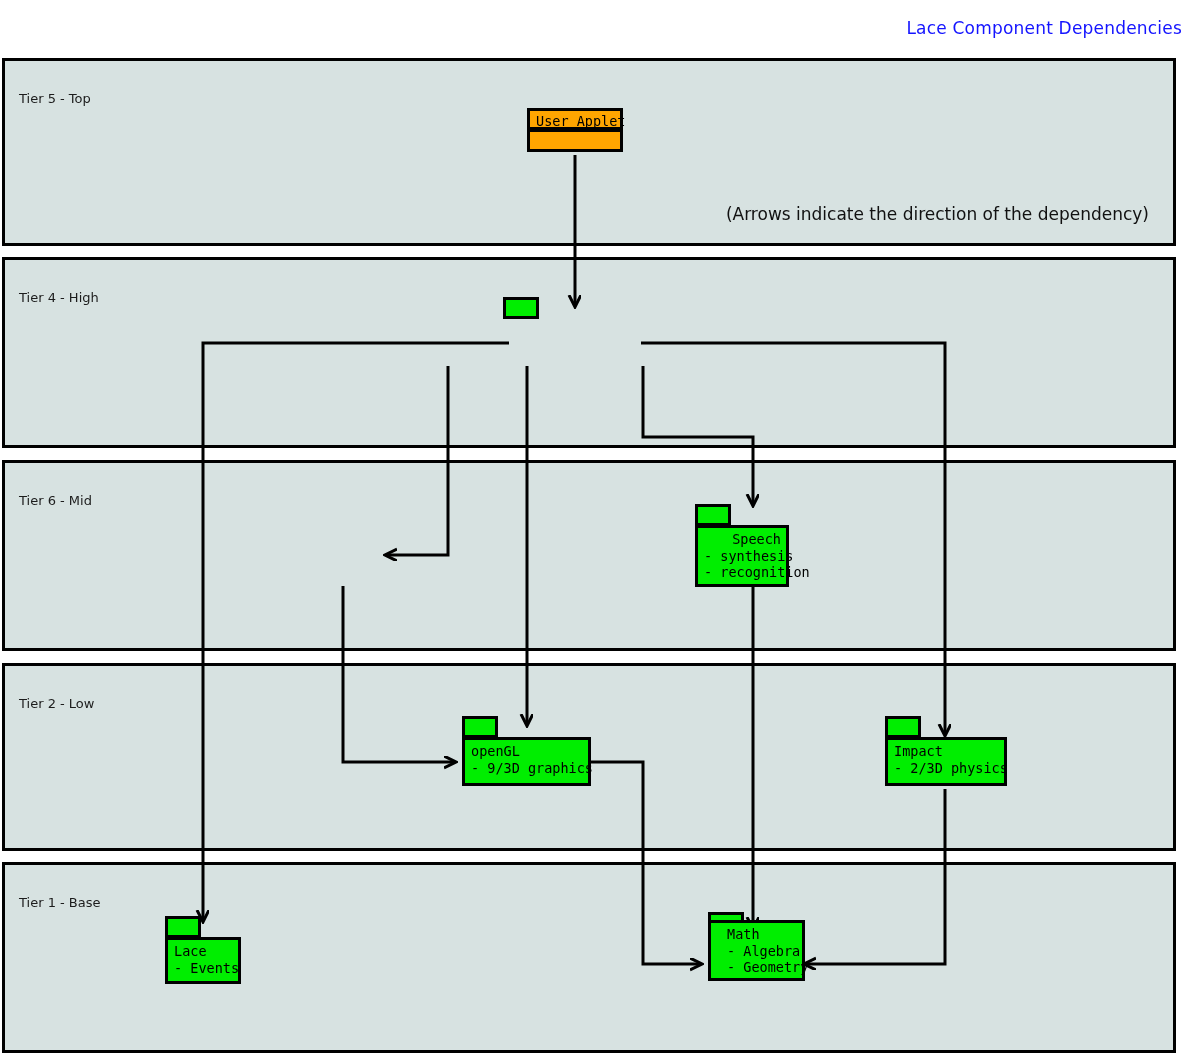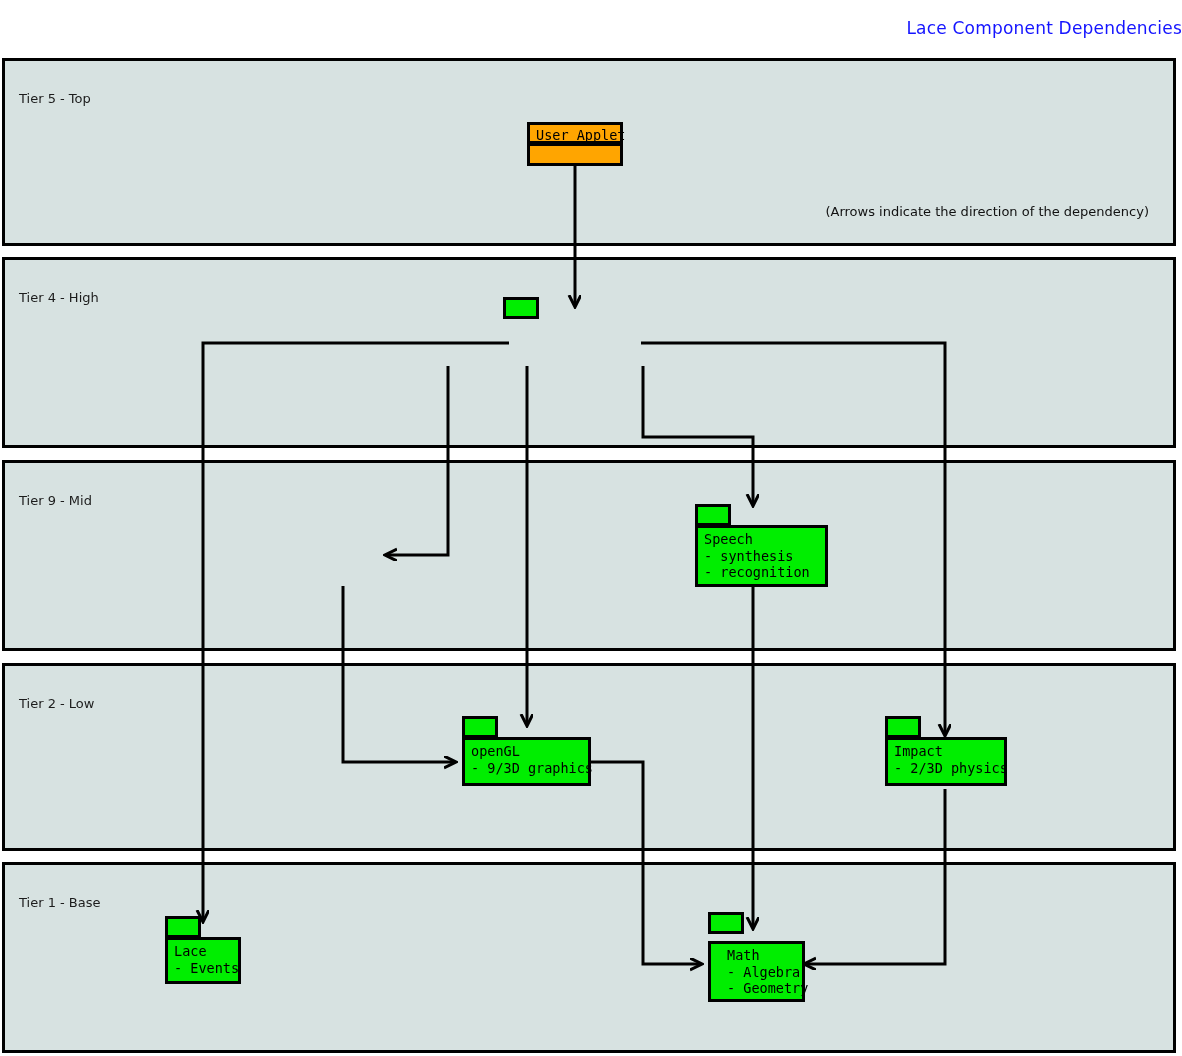--- a/index.html
+++ b/index.html
@@ -42,21 +42,21 @@
     left: 14px;
     top: 8px;
     font-size: 13px;
     color: #1c1c1c;
     font-family: "DejaVu Sans", sans-serif;
     white-space: nowrap;
     margin-top: 22px;
   }
   .note {
     position: absolute;
-    font-size: 13px;
+    font-size: 17px;
     color: #111111;
     font-family: "DejaVu Sans", sans-serif;
     white-space: nowrap;
   }
   
   .pkg {
     position: absolute;
     box-sizing: border-box;
   }
   .pkg .tab {
@@ -115,21 +115,21 @@
   <div class="tier" style="left:2px; top:58px; width:1174px; height:188px;">
     <span class="tier-label">Tier 5 - Top</span>
     <span class="note" style="right:24px; top:143px;">(Arrows indicate the direction of the dependency)</span>
   </div>
 
   <div class="tier" style="left:2px; top:257px; width:1174px; height:191px;">
     <span class="tier-label">Tier 4 - High</span>
   </div>
 
   <div class="tier" style="left:2px; top:460px; width:1174px; height:191px;">
-    <span class="tier-label">Tier 9 - Mid</span>
+    <span class="tier-label">Tier 6 - Mid</span>
   </div>
 
   <div class="tier" style="left:2px; top:663px; width:1174px; height:188px;">
     <span class="tier-label">Tier 2 - Low</span>
   </div>
 
   <div class="tier" style="left:2px; top:862px; width:1174px; height:191px;">
     <span class="tier-label">Tier 1 - Base</span>
   </div>
 
@@ -154,33 +154,33 @@
 
     <path d="M343,586 L343,762 L455,762" marker-end="url(#arw)"></path>
 
     <path d="M753,587 L753,928" marker-end="url(#arw)"></path>
 
     <path d="M591,762 L643,762 L643,964 L701,964" marker-end="url(#arw)"></path>
 
     <path d="M945,789 L945,964 L805,964" marker-end="url(#arw)"></path>
   </svg>
 
-  <div class="pkg orange applet" style="left:527px; top:122px; width:96px; height:60px;">
+  <div class="pkg orange applet" style="left:527px; top:108px; width:96px; height:60px;">
     <div class="tab" style="width:96px; height:22px;">User Applet</div>
     <div class="body" style="top:21px; width:96px; height:23px;"></div>
   </div>
 
   <div class="pkg green" style="left:503px; top:297px; width:138px; height:68px;">
     <div class="tab" style="width:36px; height:22px;"></div>
   </div>
 
 
   <div class="pkg green" style="left:695px; top:504px; width:113px; height:83px;">
     <div class="tab" style="width:36px; height:22px;"></div>
-    <div class="body" style="top:21px; width:133px; height:62px;"><span>Speech</span>
+    <div class="body" style="top:21px; width:94px; height:62px;text-align:right;"><span>Speech</span>
 <span>- synthesis
 - recognition</span></div>
   </div>
 
   <div class="pkg green" style="left:462px; top:716px; width:129px; height:70px;">
     <div class="tab" style="width:36px; height:22px;"></div>
     <div class="body" style="top:21px; width:129px; height:49px;"><span>openGL</span>
 <span>- 9/3D graphics</span></div>
   </div>
 
@@ -191,18 +191,18 @@
   </div>
 
   <div class="pkg green" style="left:165px; top:916px; width:76px; height:68px;">
     <div class="tab" style="width:36px; height:22px;"></div>
     <div class="body" style="top:21px; width:76px; height:47px;"><span>Lace</span>
 <span>- Events</span></div>
   </div>
 
   <div class="pkg green" style="left:708px; top:912px; width:97px; height:82px;">
     <div class="tab" style="width:36px; height:22px;"></div>
-    <div class="body" style="top:29px; width:97px; height:61px;padding-left:16px;"><span>Math</span>
+    <div class="body" style="top:8px; width:97px; height:61px;padding-left:16px;"><span>Math</span>
 <span>- Algebra
 - Geometry</span></div>
   </div>
 
 </div>
 
 </body></html>

